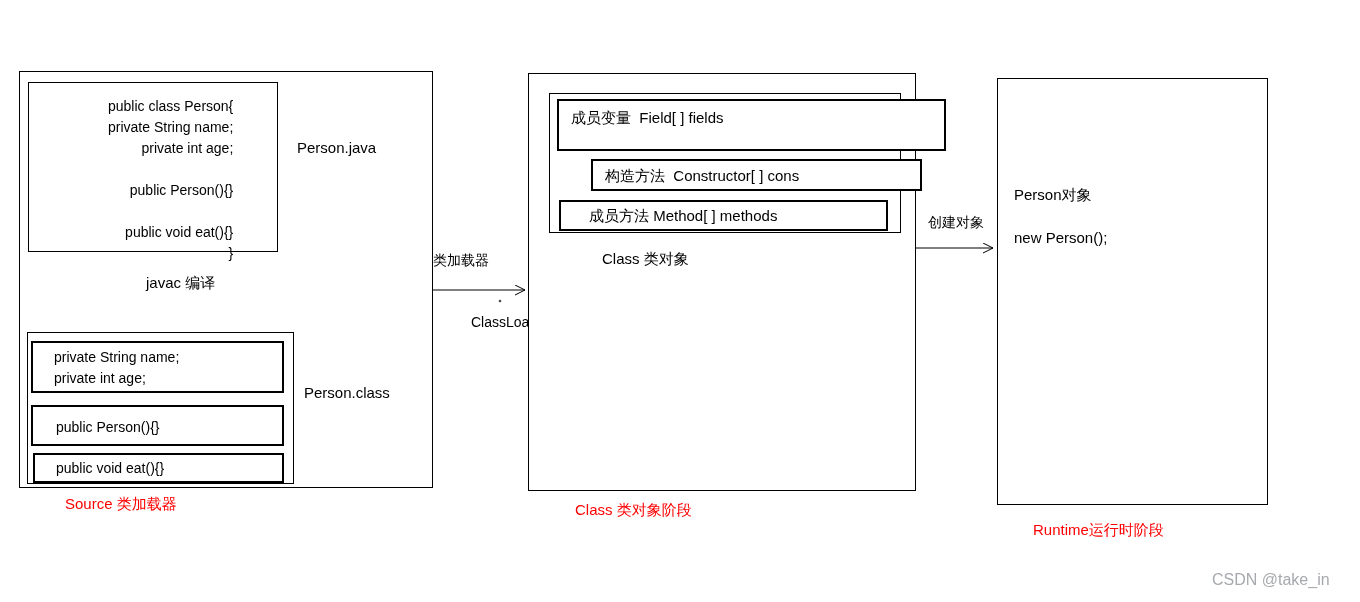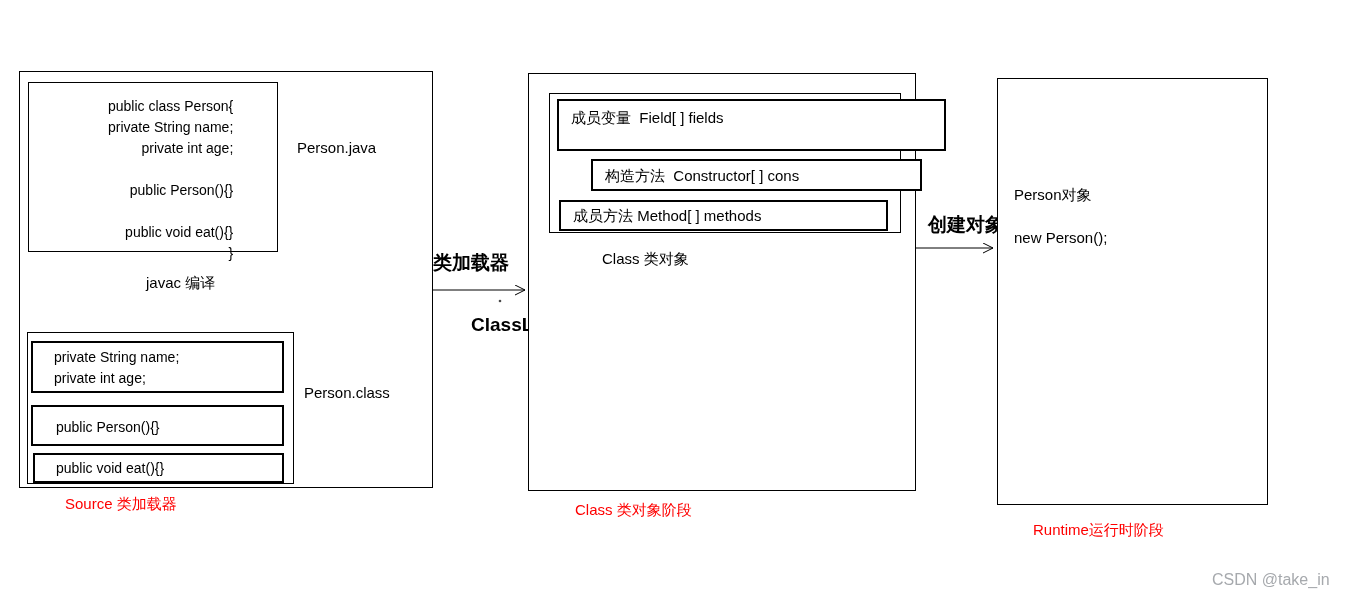--- a/index.html
+++ b/index.html
@@ -3,21 +3,21 @@
 <meta charset="utf-8">
 <style>
   html,body{margin:0;padding:0;background:#ffffff;}
   .canvas{
     position:relative;width:1360px;height:602px;background:#ffffff;overflow:hidden;
     font-family:"Liberation Sans",sans-serif;color:#000;
   }
   .box{position:absolute;border:1px solid #000;box-sizing:border-box;background:#fff;}
   .box.thick{border-width:2px;}
   .lbl{position:absolute;font-size:15px;white-space:pre;line-height:1.2;}
-  .lbl.small{font-size:19px;font-weight:bold;}
+  .lbl.small{font-size:14px;}
   .code{
     position:absolute;margin:0;font-family:"Liberation Sans",sans-serif;
     font-size:14px;line-height:21px;white-space:pre;
     tab-size:74px;-moz-tab-size:74px;
   }
   .rowtext{font-size:14px;line-height:21px;white-space:pre;}
   .midrow{font-size:15px;line-height:20px;white-space:pre;}
   .stage-label{position:absolute;color:#fe0000;font-size:15px;white-space:pre;}
   .title{position:absolute;left:12px;top:15px;font-size:15px;letter-spacing:0.4px;white-space:pre;}
   .watermark{position:absolute;left:1212px;top:571px;font-size:16px;color:#a6a9ad;white-space:pre;}
@@ -86,21 +86,21 @@
     <div class="lbl small" style="left:433px;top:252px;">类加载器</div>
     <div class="lbl small" style="left:435px;top:314px;margin-left:36px;">ClassLoader</div>
   </div>
 
   <div>
     <div class="box" style="left:528px;top:73px;width:388px;height:418px;"></div>
 
     <div class="box" style="left:549px;top:93px;width:352px;height:140px;"></div>
     <div class="box thick midrow" style="left:557px;top:99px;width:389px;height:52px;padding:7px 0 0 12px;">成员变量  Field[ ] fields</div>
     <div class="box thick midrow" style="left:557px;top:159px;width:331px;height:32px;padding:5px 0 0 12px;margin-left:34px;">构造方法  Constructor[ ] cons</div>
-    <div class="box thick midrow" style="left:559px;top:200px;width:329px;height:31px;padding:4px 0 0 12px;">成员方法 Method[ ] methods</div>
+    <div class="box thick midrow" style="left:559px;top:200px;width:329px;height:31px;padding:4px 0 0 28px;">成员方法 Method[ ] methods</div>
 
     <div class="lbl" style="left:602px;top:250px;">Class 类对象</div>
 
     <div class="stage-label" style="left:575px;top:501px;">Class 类对象阶段</div>
   </div>
 
   <div class="lbl small" style="left:928px;top:214px;">创建对象</div>
 
   <div>
     <div class="box" style="left:997px;top:78px;width:271px;height:427px;"></div>

